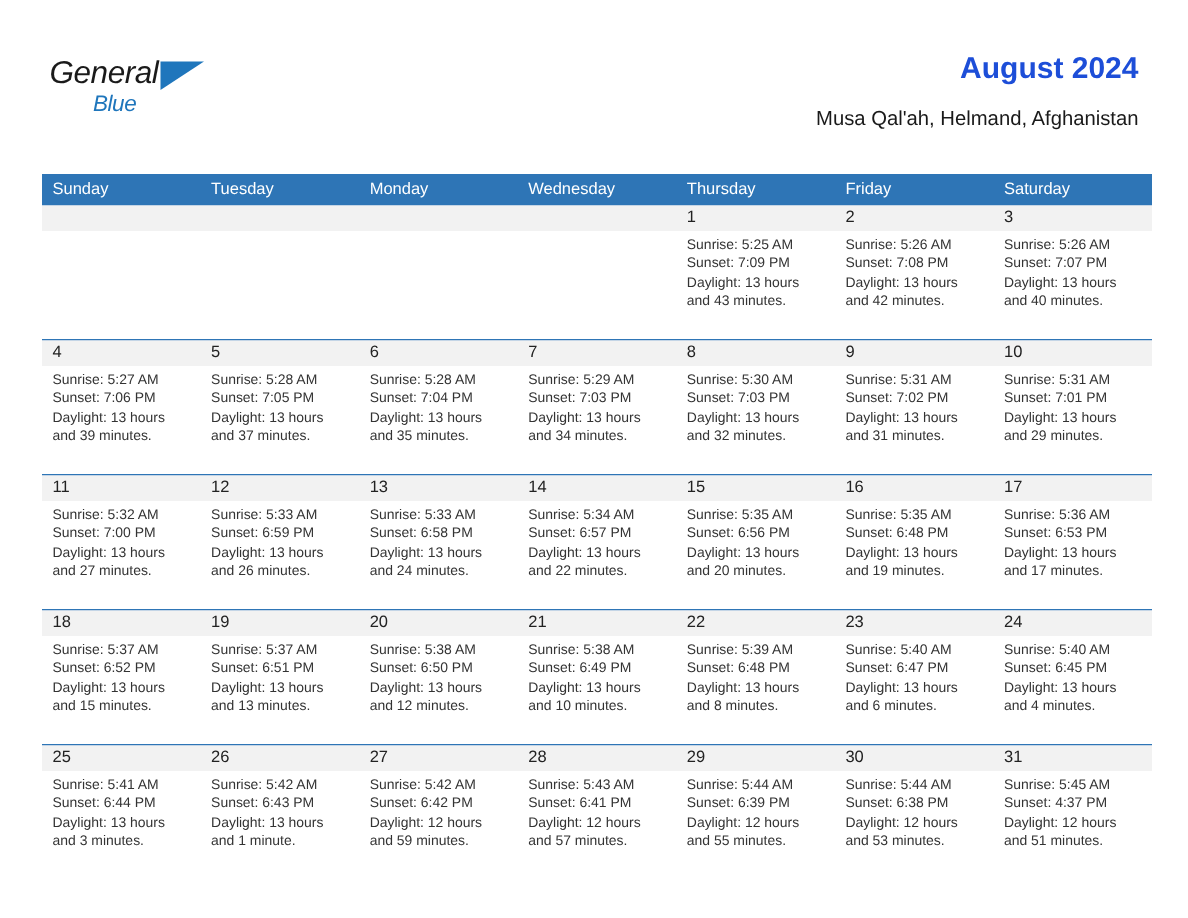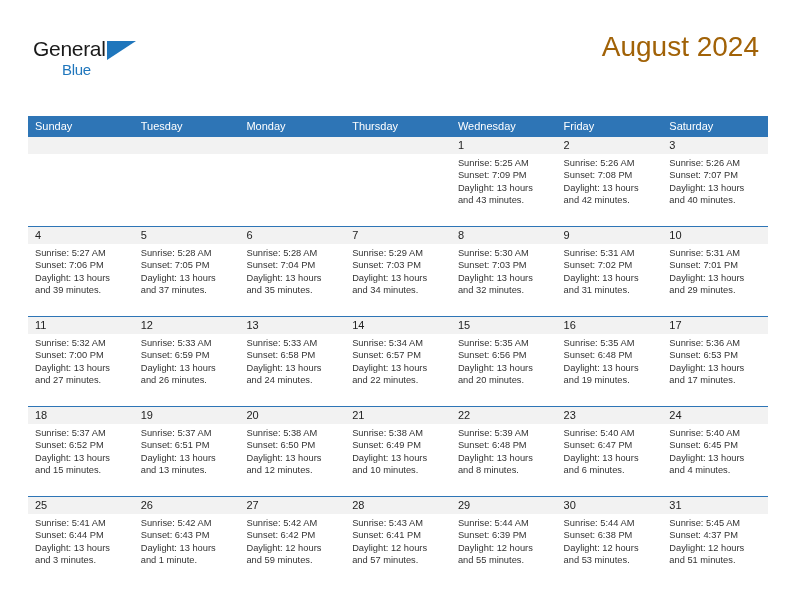--- a/index.html
+++ b/index.html
@@ -29,20 +29,21 @@
     top: 0;
     width: 792px;
     height: 104px;
   }
   .logo {
     position: absolute;
     left: 33px;
     top: 38px;
     width: 110px;
     height: 46px;
+    font-style: italic;
   }
   .logo-general {
     position: absolute;
     left: 0;
     top: 0;
     font-size: 21px;
     letter-spacing: -0.3px;
     color: #1a1a1a;
     font-family: "Liberation Sans", sans-serif;
     line-height: 22px;
@@ -66,24 +67,24 @@
     line-height: 22px;
   }
 
   .title-block {
     position: absolute;
     right: 33px;
     top: 30px;
     text-align: right;
   }
   .title-main {
-    font-size: 28px;
-    color: #a16207;
+    font-size: 20px;
+    color: #1d4ed8;
     line-height: 33px;
-    font-weight: normal;
+    font-weight: bold;
     white-space: nowrap;
   }
   .title-sub {
     font-size: 13.5px;
     color: #1a1a1a;
     line-height: 17px;
     margin-top: 7px;
     white-space: nowrap;
   }
 
@@ -162,32 +163,33 @@
   <div class="header">
 
     <div class="logo">
       <span class="logo-general">General</span>
       <span class="logo-triangle"></span>
       <span class="logo-blue">Blue</span>
     </div>
 
     <div class="title-block">
       <div class="title-main">August 2024</div>
+      <div class="title-sub">Musa Qal'ah, Helmand, Afghanistan</div>
     </div>
 
   </div>
 
   <div class="calendar">
 
     <div class="weekdays">
       <div class="weekday">Sunday</div>
       <div class="weekday">Tuesday</div>
       <div class="weekday">Monday</div>
+      <div class="weekday">Wednesday</div>
       <div class="weekday">Thursday</div>
-      <div class="weekday">Wednesday</div>
       <div class="weekday">Friday</div>
       <div class="weekday">Saturday</div>
     </div>
 
     <div id="weeks-container">
         <div class="week">
           <div class="week-daynums">
             <div class="daynum"></div>
             <div class="daynum"></div>
             <div class="daynum"></div>

